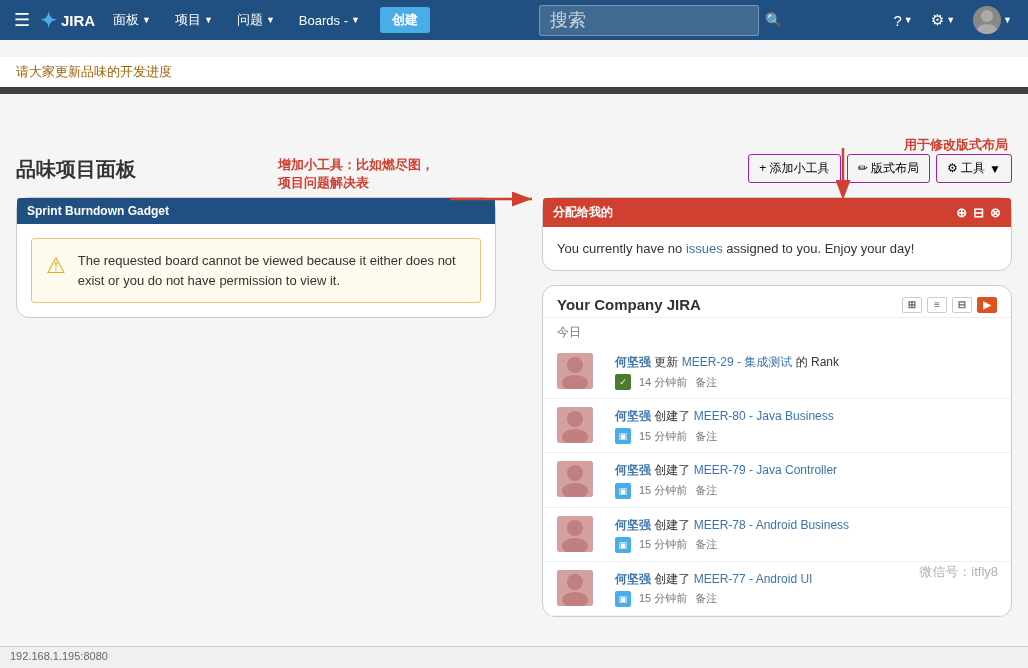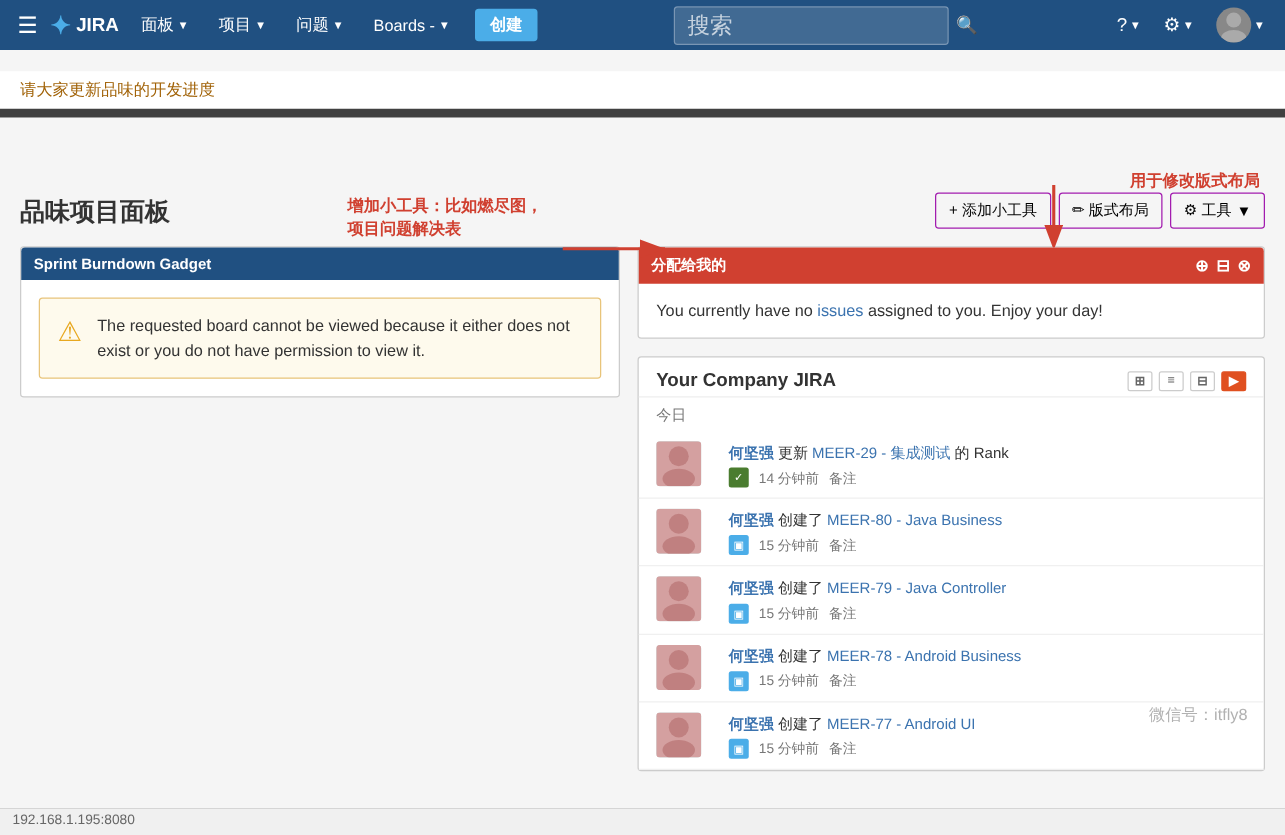--- a/index.html
+++ b/index.html
@@ -57,24 +57,24 @@
     .page-title { font-size: 20px; font-weight: bold; color: #333; }
     .toolbar-btns { display: flex; align-items: center; gap: 6px; }
     .toolbar-btn {
       background: #f5f5f5; border: 1px solid #a21caf; border-radius: 3px;
       padding: 5px 10px; cursor: pointer; font-size: 12px; display: flex; align-items: center; gap: 4px;
     }
 
     
     .main-grid { display: flex; gap: 14px; }
     .left-col { width: 480px; }
-    .right-col { flex: 1; }
-
-    
-    .gadget-panel { border: 1px solid #ccc; border-radius: 3px; background: white; margin-bottom: 14px; }
+    .right-col { flex: 1; margin-left: 32px; }
+
+    
+    .gadget-panel { border: 1px solid #ccc; border-radius: 13px; background: white; margin-bottom: 14px; }
     .gadget-header {
       background: #205081; color: white; padding: 6px 10px;
       font-size: 12px; font-weight: bold; border-radius: 3px 3px 0 0;
       display: flex; align-items: center; justify-content: space-between;
     }
     .gadget-header.red { background: #d04030; }
     .gadget-header.green { background: #4a7c2f; }
     .gadget-header-icons { display: flex; gap: 6px; color: white; font-size: 13px; cursor: pointer; }
     .gadget-body { padding: 14px; }
 

